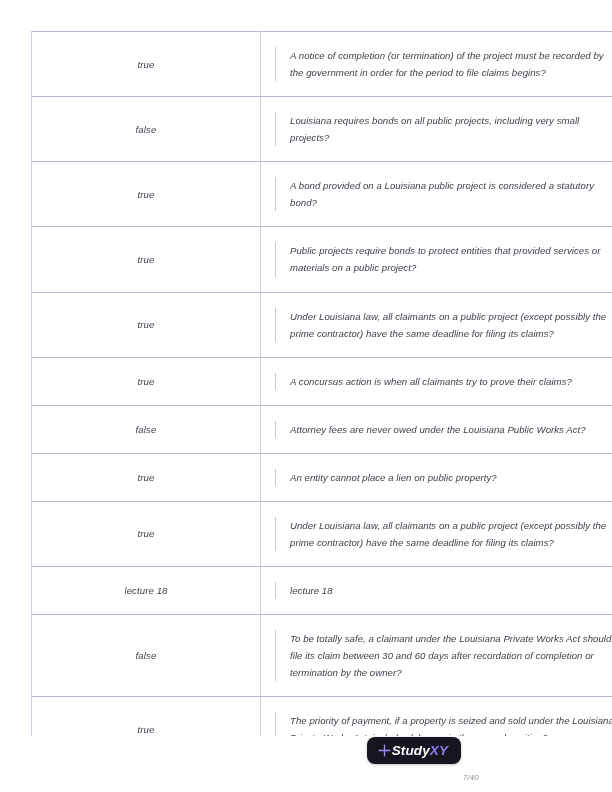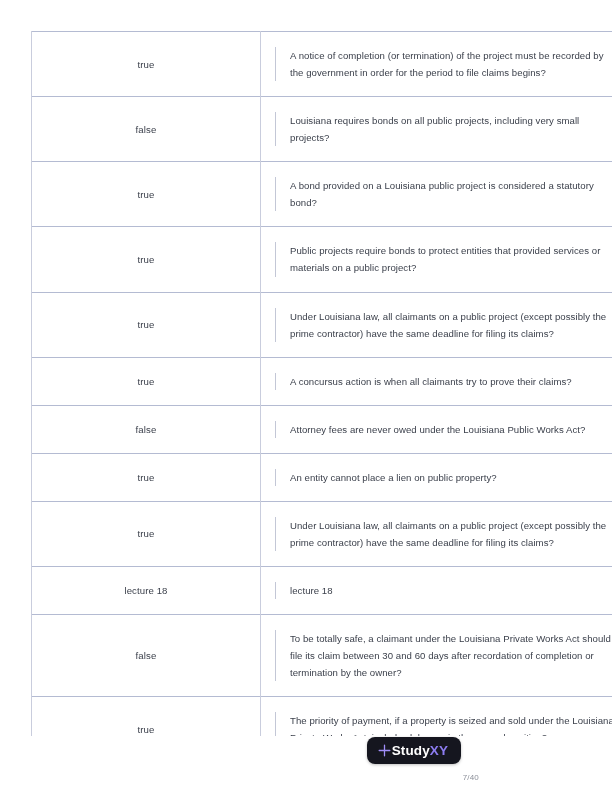--- a/index.html
+++ b/index.html
@@ -16,20 +16,21 @@
     -webkit-font-smoothing: antialiased;
   }
 
   
   #page {
     position: absolute;
     left: 0; top: 0;
     width: 489px;
     height: 792px;
     background: #ffffff;
+    font-style: italic;
   }
 
   #flashcard-table {
     position: absolute;
     left: 31px;
     top: 31px;
     width: 551px;
     border-collapse: collapse;
     table-layout: fixed;
   }

